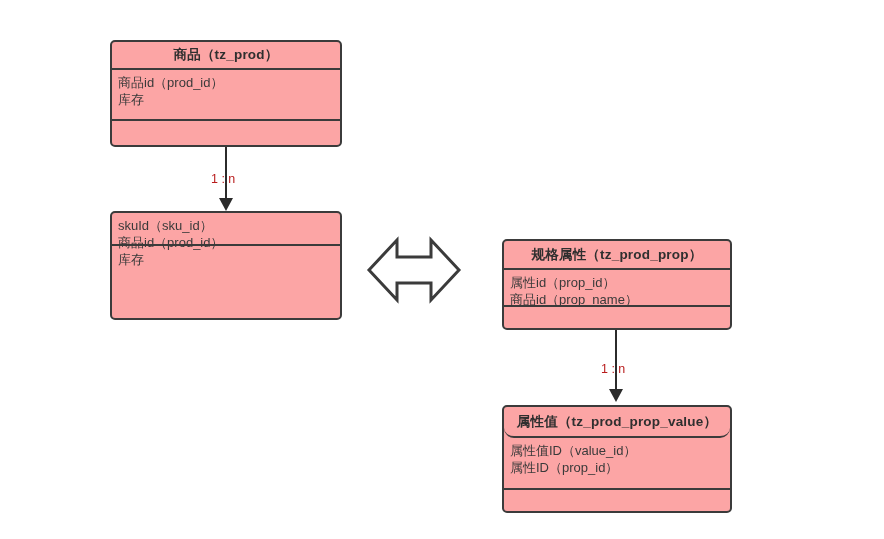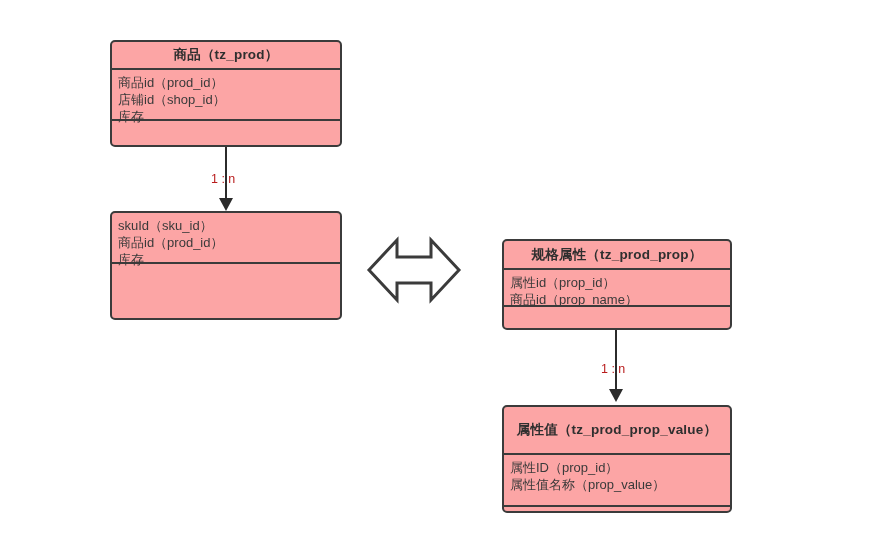--- a/index.html
+++ b/index.html
@@ -85,34 +85,33 @@
 </style>
 </head>
 <body>
 
 <div id="canvas">
 
   <div class="entity" style="left:110px; top:40px; width:232px; height:107px;">
     <div class="entity-header" style="height:28px;">商品（tz_prod）</div>
     <div class="entity-fields" style="height:51px;">
       <div class="field-row">商品id（prod_id）</div>
-      <div class="field-row">店铺id（shop_id）</div>
       <div class="field-row">库存</div>
     </div>
     <div class="entity-footer" style="height:24px;"></div>
   </div>
 
   <div class="connector" style="left:0; top:0; width:884px; height:539px; pointer-events:none;">
     <div class="conn-line" style="left:225px; top:147px; height:53px;"></div>
     <div class="conn-head" style="left:219px; top:198px;"></div>
     <div class="conn-label" style="left:211px; top:172px;">1 : n</div>
   </div>
 
   <div class="entity" style="left:110px; top:211px; width:232px; height:109px;">
-    <div class="entity-fields" style="height:51px;">
+    <div class="entity-fields" style="height:33px;">
       <div class="field-row">skuId（sku_id）</div>
       <div class="field-row">商品id（prod_id）</div>
       <div class="field-row">库存</div>
     </div>
     <div class="entity-footer" style="height:24px;"></div>
   </div>
 
   <div class="bidi-arrow" style="left:366px; top:236px; width:96px; height:68px;">
     <svg width="96" height="68" viewBox="0 0 96 68" xmlns="http://www.w3.org/2000/svg">
       <polygon points="3,34 31,4 31,21 65,21 65,4 93,34 65,64 65,47 31,47 31,64" fill="#ffffff" stroke="#3b3b3b" stroke-width="3" stroke-linejoin="miter"></polygon>
@@ -128,21 +127,21 @@
     <div class="entity-footer" style="height:21px;"></div>
   </div>
 
   <div class="connector" style="left:0; top:0; width:884px; height:539px; pointer-events:none;">
     <div class="conn-line" style="left:615px; top:330px; height:60px;"></div>
     <div class="conn-head" style="left:609px; top:389px;"></div>
     <div class="conn-label" style="left:601px; top:362px;">1 : n</div>
   </div>
 
   <div class="entity" style="left:502px; top:405px; width:230px; height:108px;">
-    <div class="entity-header" style="height:48px;">属性值（tz_prod_prop_value）</div>
+    <div class="entity-header" style="height:31px;border-radius:10px;">属性值（tz_prod_prop_value）</div>
     <div class="entity-fields" style="height:52px;">
+      <div class="field-row">属性值ID（value_id）</div>
       <div class="field-row">属性ID（prop_id）</div>
-      <div class="field-row">属性值名称（prop_value）</div>
     </div>
     <div class="entity-footer" style="height:21px;"></div>
   </div>
 
 </div>
 
 </body></html>

